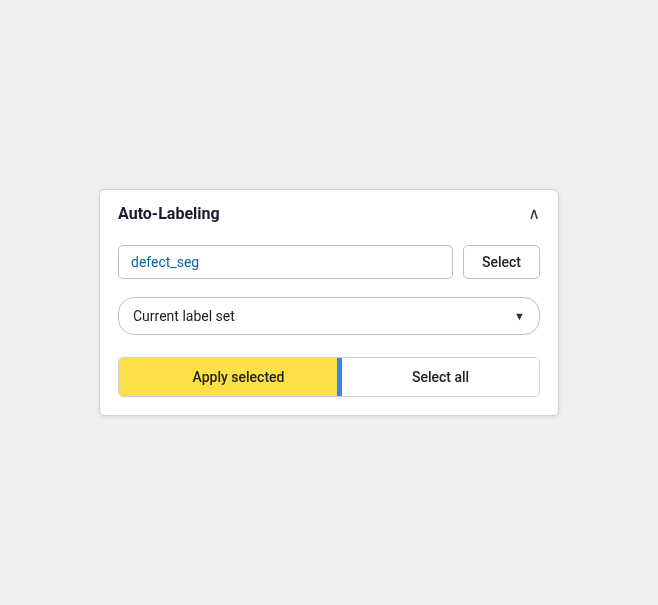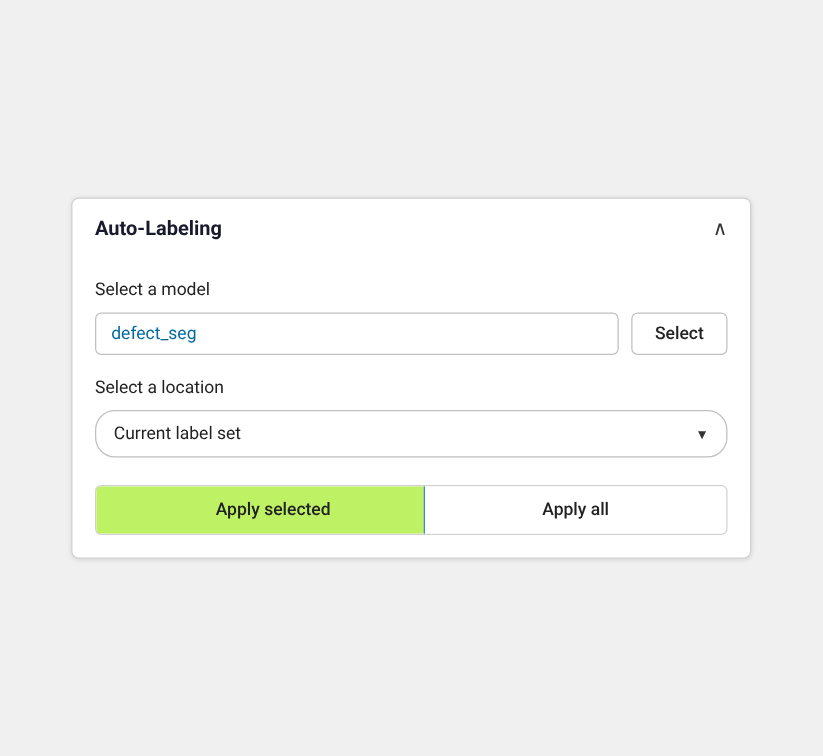--- a/index.html
+++ b/index.html
@@ -14,21 +14,21 @@
       display: flex;
       justify-content: center;
       align-items: center;
       min-height: 100vh;
     }
 
     .panel {
       background: #ffffff;
       border: 1px solid #d0d0d0;
       border-radius: 6px;
-      width: 544px;
+      width: 460px;
       padding: 0;
       box-shadow: 0 1px 4px rgba(0,0,0,0.1);
     }
 
     .panel-header {
       display: flex;
       justify-content: space-between;
       align-items: center;
       padding: 14px 18px 12px 18px;
       border-bottom: none;
@@ -120,53 +120,51 @@
       padding: 11px 10px;
       font-size: 14px;
       font-weight: 500;
       border: none;
       cursor: pointer;
       text-align: center;
       color: #222;
     }
 
     .action-btn-apply-selected {
-      background: #bef264;
-      border-right: 1px solid #3b82f6;
+      background: #fde047;
+      border-right: 5px solid #3b82f6;
       padding-left: 31px;
     }
 
     .action-btn-apply-all {
       background: #ffffff;
     }
   </style>
 </head>
 <body>
 
 <div class="panel">
   <div class="panel-header">
     <span class="panel-title">Auto-Labeling</span>
     <span class="collapse-icon">∧</span>
   </div>
 
   <div class="panel-body">
 
-    <div class="section-label">Select a model</div>
 
     <div class="model-row">
       <input class="model-input" type="text" value="defect_seg" placeholder="defect_seg" style="">
       <button class="select-button">Select</button>
     </div>
 
-    <div class="section-label">Select a location</div>
 
     <div class="location-dropdown">
       <span>Current label set</span>
       <span class="dropdown-arrow">▼</span>
     </div>
 
     <div class="action-row">
       <button class="action-btn action-btn-apply-selected">Apply selected</button>
-      <button class="action-btn action-btn-apply-all">Apply all</button>
+      <button class="action-btn action-btn-apply-all">Select all</button>
     </div>
 
   </div>
 </div>
 
 </body></html>

